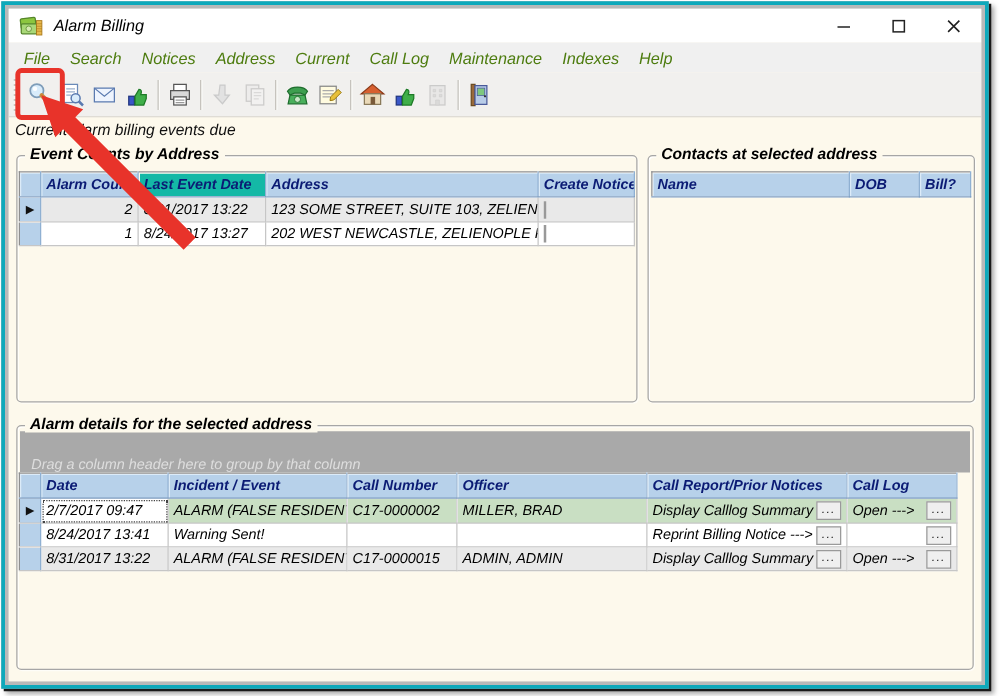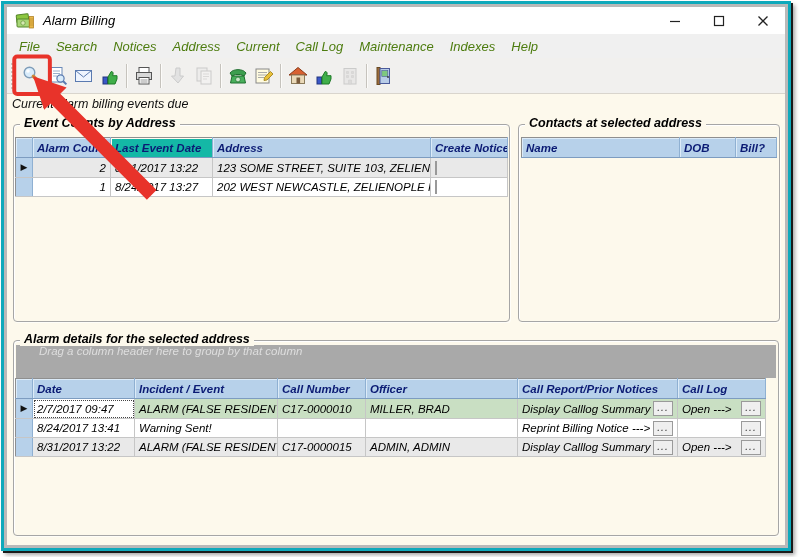--- a/index.html
+++ b/index.html
@@ -55,21 +55,21 @@
   tr.stripe td { background:#e9e9e9; }
   tr.rowwhite td { background:#fff; }
   tr.selgreen td { background:#c9dfc3; }
   td.focus-cell { background:#fff !important; outline:1px dotted #444; outline-offset:-2px;margin-left:20px; }
 
   .checkbox { width:12px; height:12px; border:1px solid #999; background:#fff; margin:0 auto; position:relative; }
   .checkbox.checked::after { content:""; position:absolute; left:2px; top:2px; width:6px; height:3px;
                              border-left:2px solid #111; border-bottom:2px solid #111; transform:rotate(-45deg); }
 
   .drag-bar { height:33px; background:#a9a9a9; color:#dedede; font-size:11.5px;
-              display:flex; align-items:flex-start; padding-left:23px; margin:0 1px; }
+              display:flex; align-items:flex-end; padding-left:9px; margin:0 1px; }
   .cellflex { display:flex; align-items:center; height:100%; }
   .cellflex .lbl { flex:1; overflow:hidden; white-space:nowrap; }
   .dots-btn { flex:none; width:20px; height:15px; border:1px solid #9a9a9a; background:#efefef;
               font-size:10px; line-height:11px; text-align:center; color:#222; letter-spacing:1px; }
 
   
   .annot { position:absolute; left:0; top:0; width:100%; height:100%; pointer-events:none; z-index:50; }
 </style>
 </head>
 <body>
@@ -298,21 +298,21 @@
           <th>Incident / Event</th>
           <th>Call Number</th>
           <th>Officer</th>
           <th>Call Report/Prior Notices</th>
           <th>Call Log</th>
         </tr>
         <tr class="selgreen">
           <td class="sel-col"><span class="row-arrow">▶</span></td>
           <td class="focus-cell">2/7/2017 09:47</td>
           <td>ALARM (FALSE RESIDENTIA</td>
-          <td>C17-0000010</td>
+          <td>C17-0000002</td>
           <td>MILLER, BRAD</td>
           <td>
                     <span class="cellflex">
                       <span class="lbl">Display Calllog Summary ---&gt;</span>
                       <span class="dots-btn">...</span>
                     </span>
                   </td>
           <td>
                     <span class="cellflex">
                       <span class="lbl">Open ---&gt;</span>

